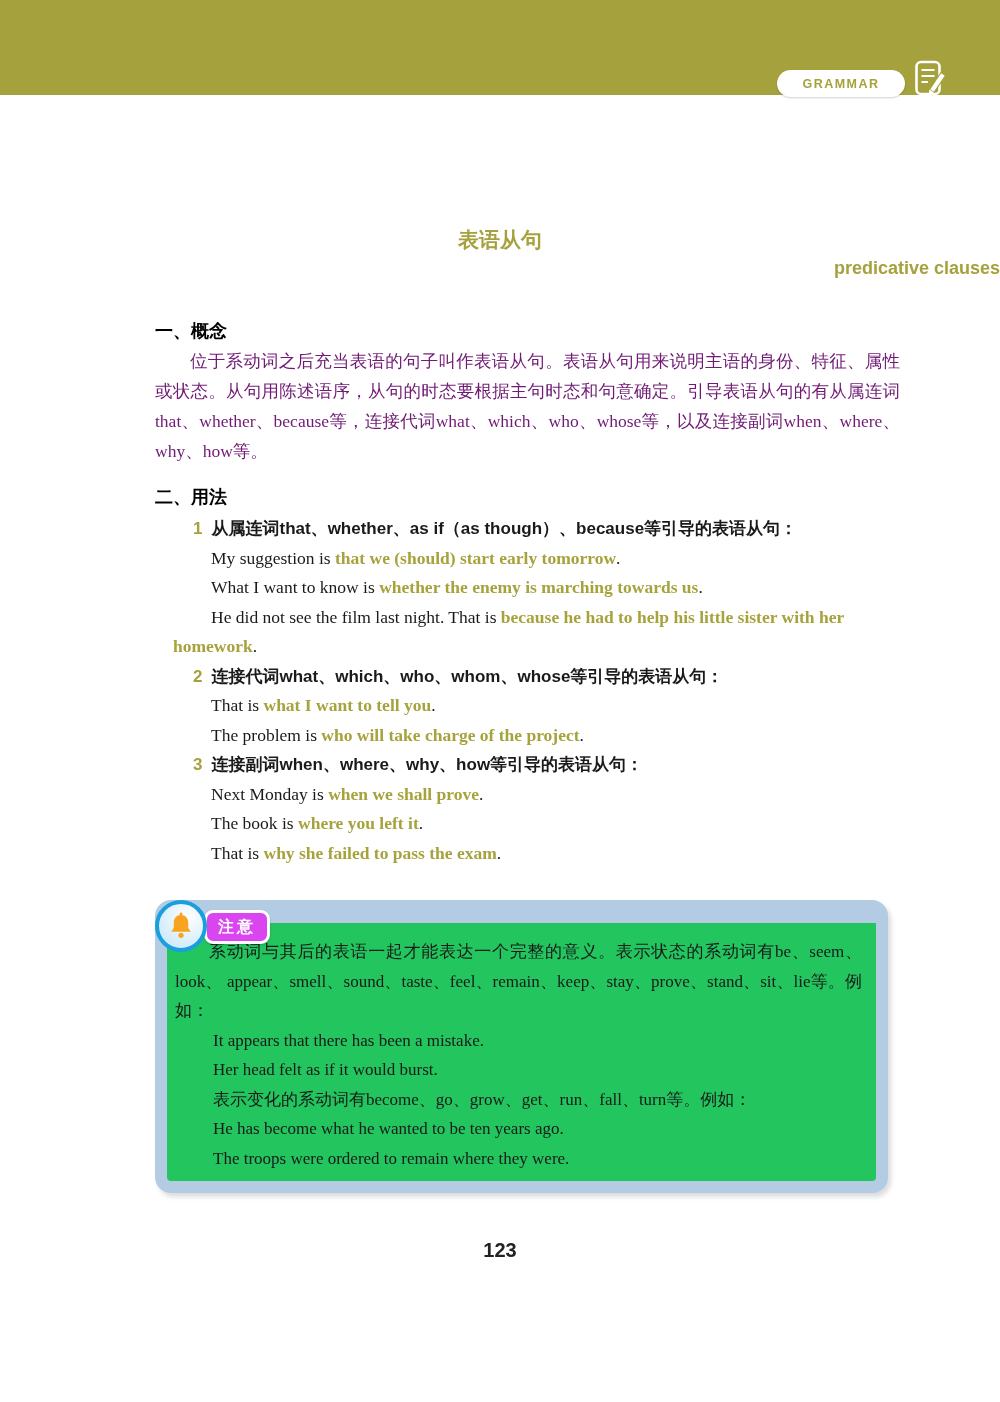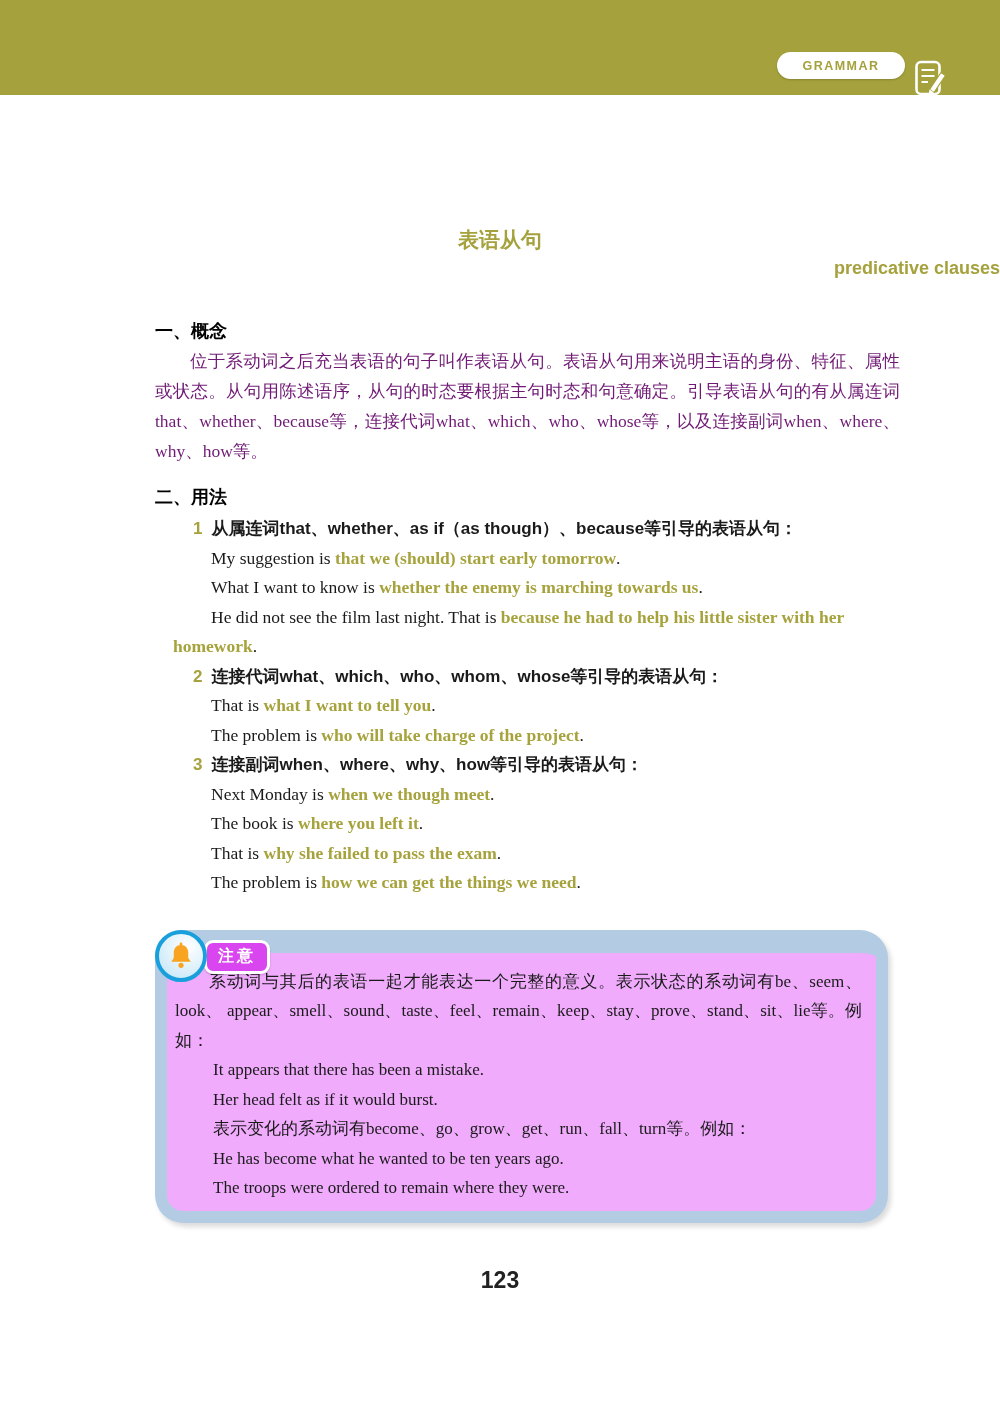--- a/index.html
+++ b/index.html
@@ -15,21 +15,21 @@
   
   .band{
     position:relative;
     width:100%;
     height:95px;
     background:#a5a13c;
   }
   .grammar-pill{
     position:absolute;
     right:95px;
-    top:52px;
+    top:70px;
     width:128px;
     height:27px;
     background:#ffffff;
     border-radius:14px;
     display:flex;
     align-items:center;
     justify-content:center;
     font-family:"Liberation Sans","DejaVu Sans",sans-serif;
     font-weight:bold;
     font-size:12.5px;
@@ -156,24 +156,24 @@
     font-weight:bold;
     font-size:16px;
     letter-spacing:3px;
     color:#ffffff;
     box-shadow:0 1px 2px rgba(0,0,0,.2);
   }
   .note-box{
     margin-top:32px;
     width:733px;
     box-sizing:border-box;
-    background:#f0abfc;
+    background:#22c55e;
     border:12px solid #b3cce4;
     border-top-width:23px;
-    border-radius:28px;
+    border-radius:16px;
     box-shadow:3px 4px 5px rgba(0,0,0,.14);
     padding:14px 14px 8px 8px;
   }
   .npara{
     margin:0;
     font-size:17px;
     line-height:29.5px;
     color:#1a1a1a;
     text-align:justify;
     text-indent:2em;
@@ -183,21 +183,21 @@
     font-size:17px;
     line-height:29.5px;
     color:#1a1a1a;
   }
 
   .pagenum{
     margin-top:47px;
     text-align:center;
     font-family:"Liberation Sans","DejaVu Sans",sans-serif;
     font-weight:bold;
-    font-size:23px;
+    font-size:20px;
     line-height:20px;
     color:#222222;
   }
 </style>
 </head>
 <body>
 
 <div class="page">
 
   <header class="band">
@@ -231,24 +231,23 @@
       <p class="item-head"><span class="num">1</span><span>从属连词that、whether、as if（as though）、because等引导的表语从句：</span></p>
       <p class="ex"><span>My suggestion is </span><span class="hl">that we (should) start early tomorrow</span><span>.</span></p>
       <p class="ex"><span>What I want to know is </span><span class="hl">whether the enemy is marching towards us</span><span>.</span></p>
       <p class="ex hang"><span>He did not see the film last night. That is </span><span class="hl">because he had to help his little sister with her homework</span><span>.</span></p>
 
       <p class="item-head"><span class="num">2</span><span>连接代词what、which、who、whom、whose等引导的表语从句：</span></p>
       <p class="ex"><span>That is </span><span class="hl">what I want to tell you</span><span>.</span></p>
       <p class="ex"><span>The problem is </span><span class="hl">who will take charge of the project</span><span>.</span></p>
 
       <p class="item-head"><span class="num">3</span><span>连接副词when、where、why、how等引导的表语从句：</span></p>
-      <p class="ex"><span>Next Monday is </span><span class="hl">when we though meet</span><span>.</span></p>
+      <p class="ex"><span>Next Monday is </span><span class="hl">when we shall prove</span><span>.</span></p>
       <p class="ex"><span>The book is </span><span class="hl">where you left it</span><span>.</span></p>
       <p class="ex"><span>That is </span><span class="hl">why she failed to pass the exam</span><span>.</span></p>
-      <p class="ex"><span>The problem is </span><span class="hl">how we can get the things we need</span><span>.</span></p>
 
     </div>
   </main>
 
   <section class="note">
     <div class="note-badge">
       <svg viewBox="0 0 24 24" width="30" height="30">
         <rect x="10.9" y="1.2" width="2.2" height="3" rx="1.1" fill="#f8a421"></rect>
         <path d="M12 3.2 C8.3 3.2 6.2 5.9 6.2 9.4 L6.2 13.6 L4.2 16.6 L19.8 16.6 L17.8 13.6 L17.8 9.4 C17.8 5.9 15.7 3.2 12 3.2 Z" fill="#f8a421"></path>
         <circle cx="12" cy="19.4" r="2.1" fill="#f8a421"></circle>

